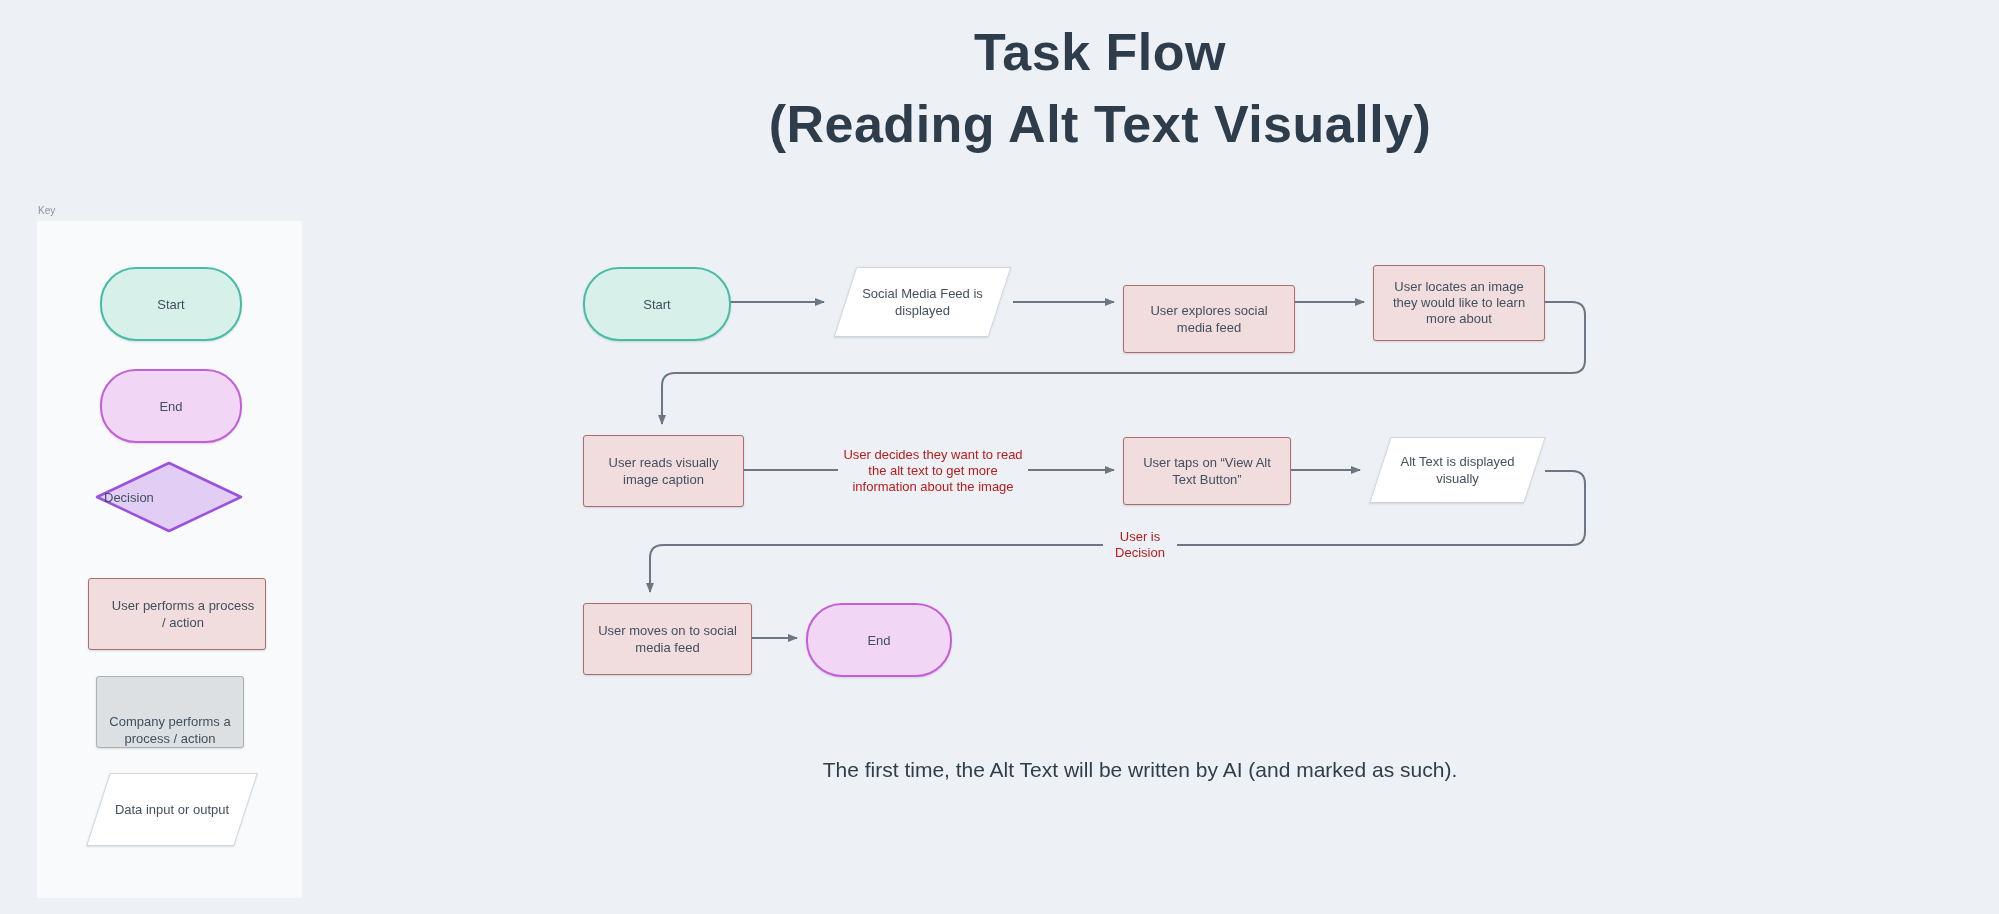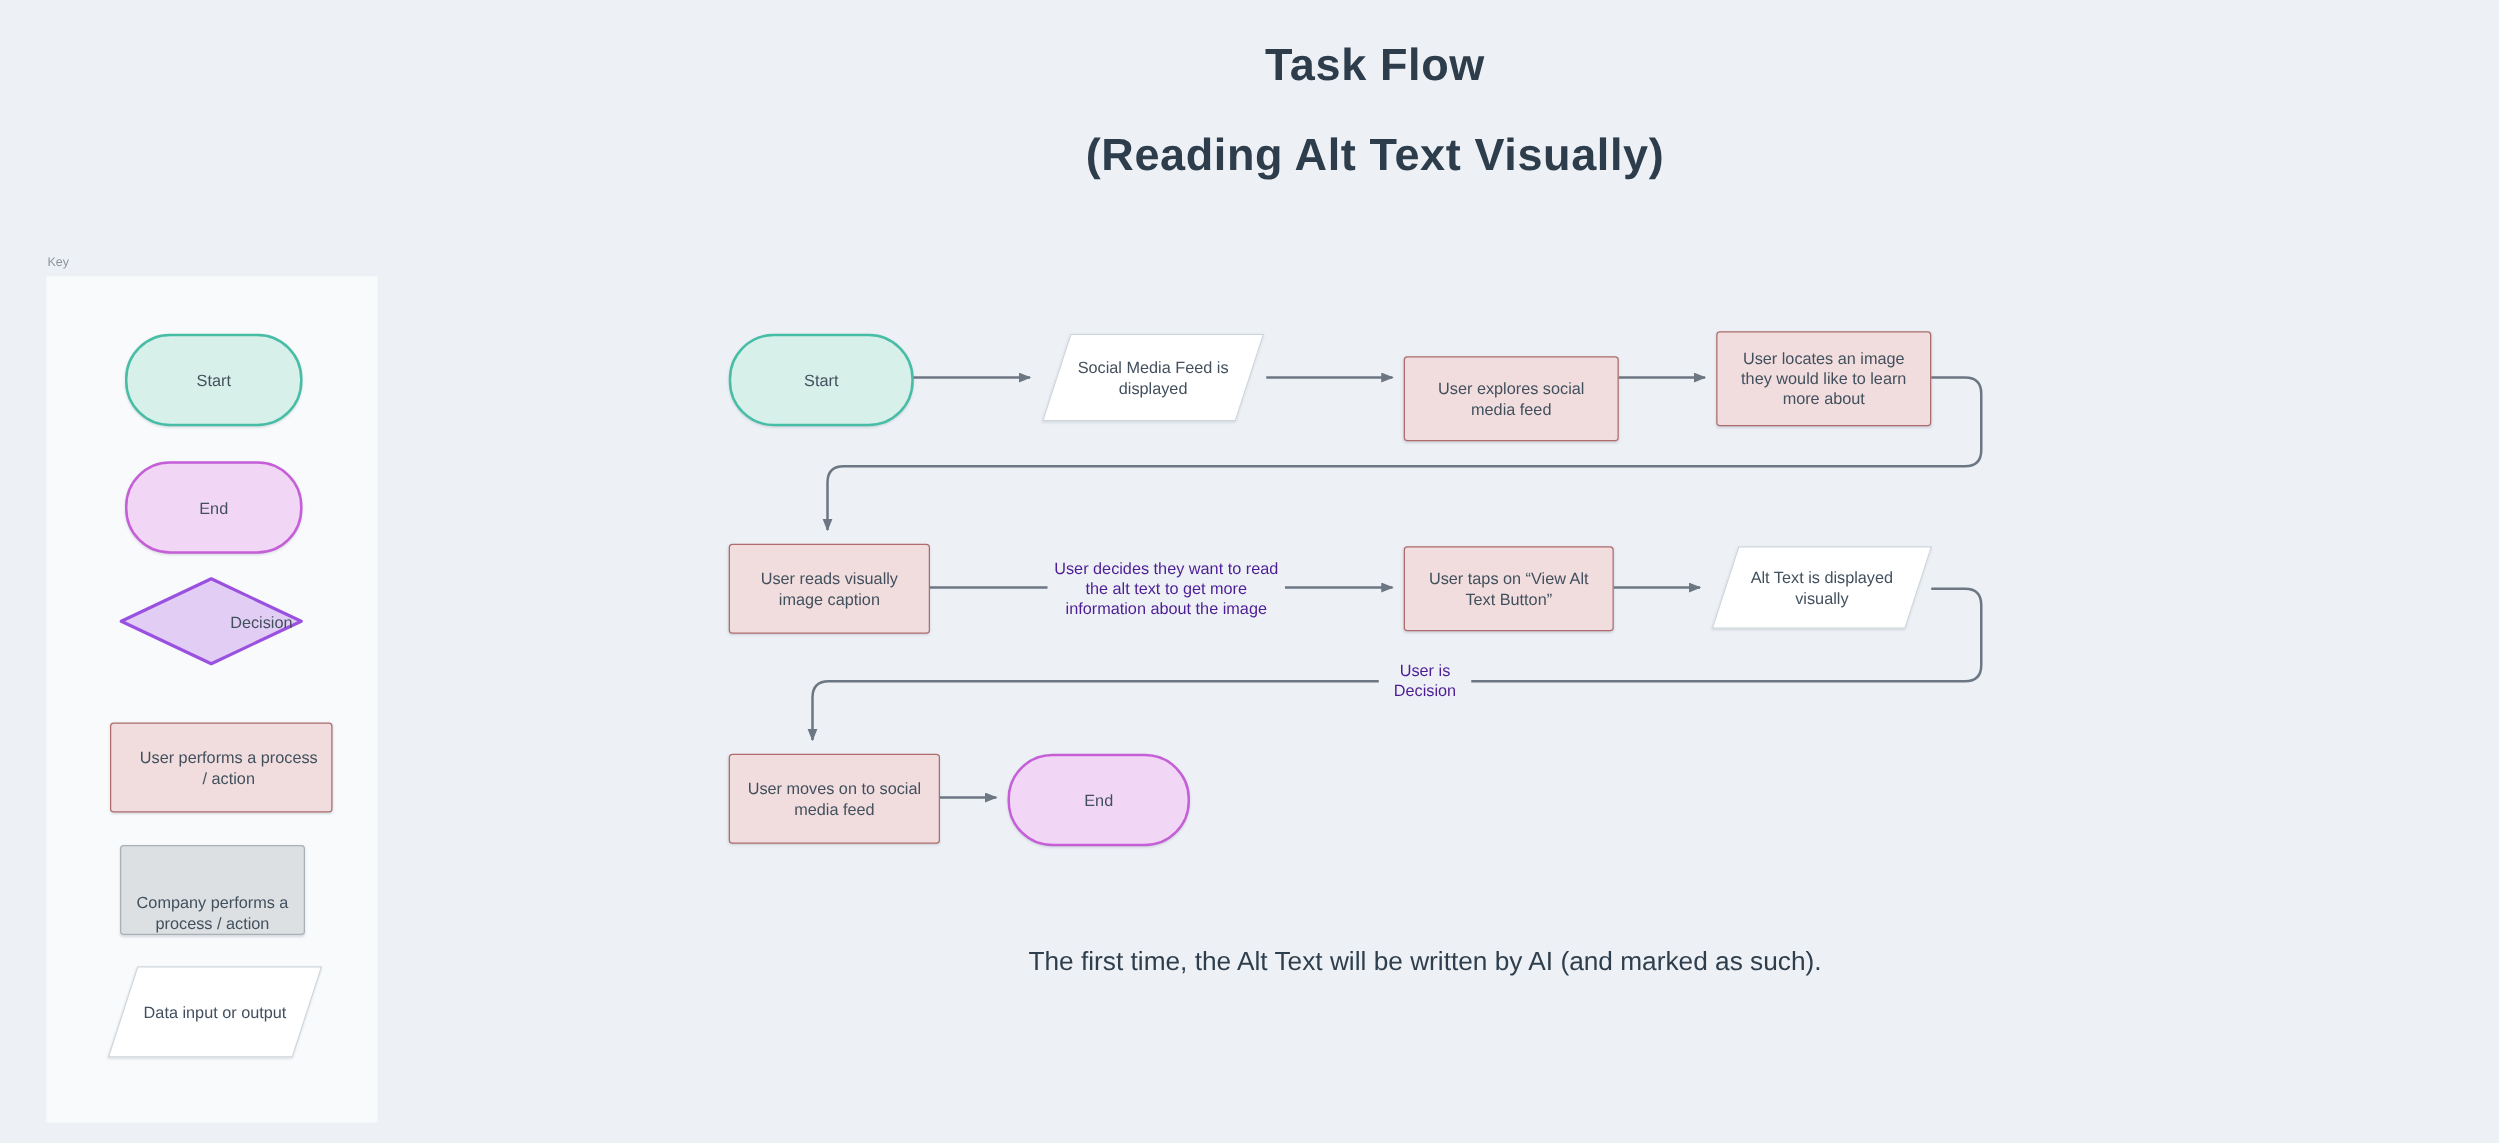--- a/index.html
+++ b/index.html
@@ -6,21 +6,21 @@
   body{
     width:1999px;height:914px;position:relative;overflow:hidden;
     background:#edf1f6;
     font-family:"Liberation Sans", sans-serif;
     color:#3b4a58;
   }
   .abs{position:absolute;}
   
   .title{
     left:350px;top:16px;width:1500px;text-align:center;
-    font-size:36px;line-height:72px;font-weight:600;color:#2e3d4b;
+    font-size:52px;line-height:72px;font-weight:600;color:#2e3d4b;
     letter-spacing:.5px;
   }
   
   .key-label{left:38px;top:205px;font-size:10px;color:#8b949c;}
   .key-panel{
     left:37px;top:221px;width:265px;height:677px;
     background:#f8fafc;
   }
   .key-item{position:absolute;display:flex;align-items:center;justify-content:center;}
   
@@ -40,25 +40,25 @@
   }
   .rect.user{background:#f1dddd;border-color:#ae6c6c;}
   .rect.company{background:#dce0e3;border-color:#a9b1b7;}
   .para{display:flex;align-items:center;justify-content:center;}
   .para .skew-bg{
     position:absolute;left:12px;right:12px;top:0;bottom:0;z-index:1;
     background:#ffffff;border:1.5px solid #ccd5db;
     transform:skewX(-18deg);
     box-shadow:0 1px 2px rgba(90,105,120,.2);
   }
-  .diamond-wrap{display:flex;align-items:center;justify-content:flex-end;}
+  .diamond-wrap{display:flex;align-items:center;justify-content:flex-start;}
   .diamond-wrap svg{position:absolute;left:0;top:0;z-index:1;}
   
   .edge-label{
-    text-align:center;font-size:13px;line-height:16px;color:#4c1d95;
+    text-align:center;font-size:13px;line-height:16px;color:#b91c1c;
   }
   .note{
     left:520px;top:752px;width:1240px;text-align:center;
     font-size:21px;line-height:35px;color:#2f3e4c;
   }
   svg.connectors{left:0;top:0;z-index:0;}
   .node{z-index:2;}
 </style>
 </head>
 <body>

